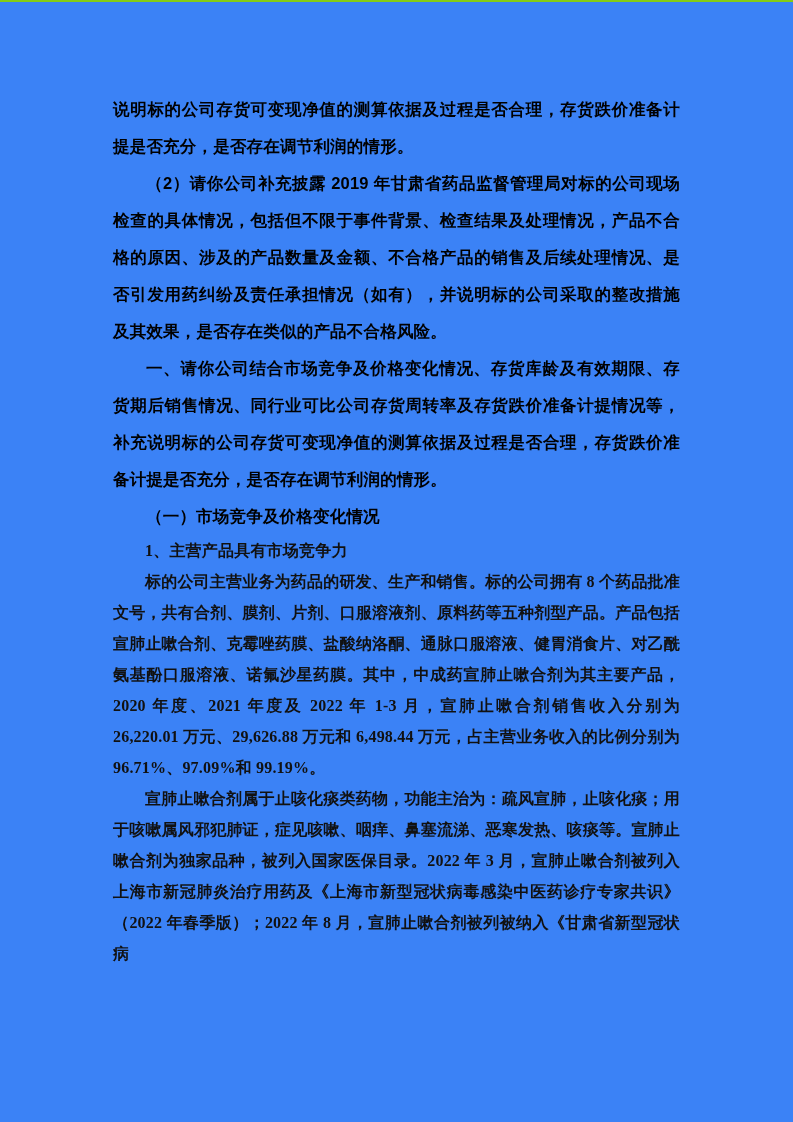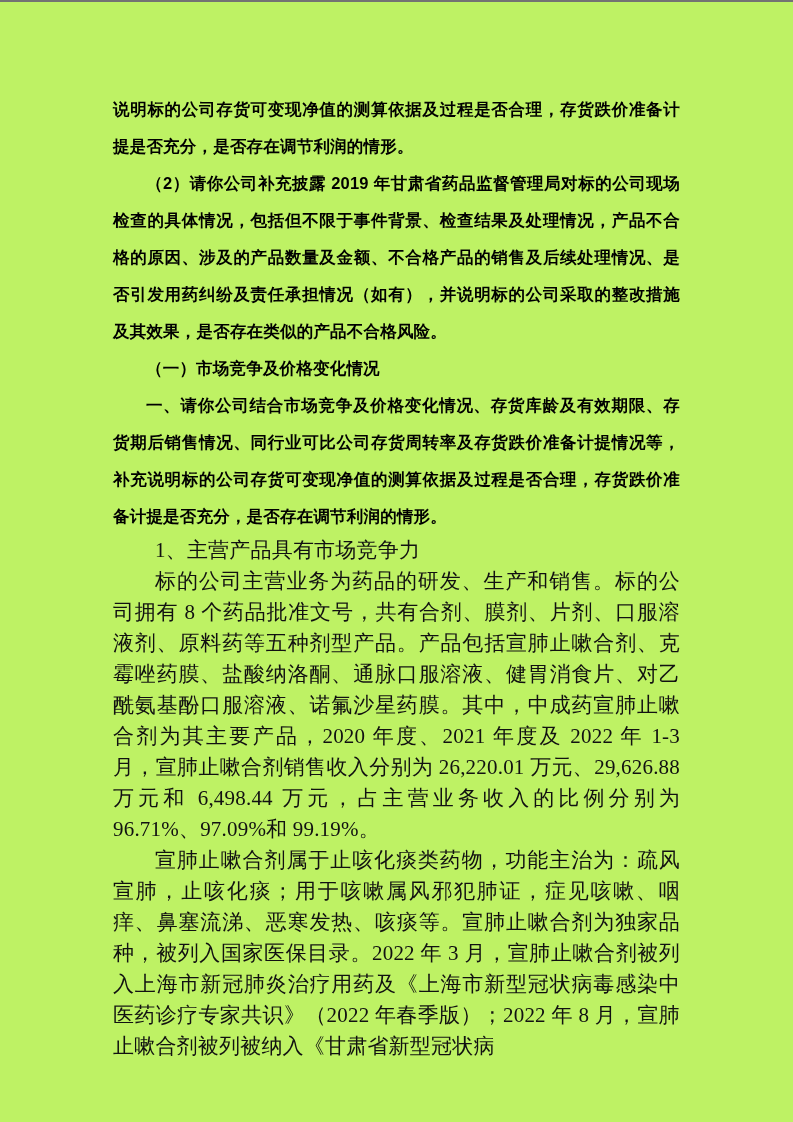--- a/index.html
+++ b/index.html
@@ -4,23 +4,23 @@
 <style>
   html, body {
     margin: 0;
     padding: 0;
     background: #ffffff;
   }
   .page {
     position: relative;
     width: 793px;
     height: 1122px;
-    background: #bef264;
+    background: #3b82f6;
     overflow: hidden;
-    border-top: 2px solid #737373;
+    border-top: 2px solid #84cc16;
     box-sizing: border-box;
     color: #000000;
     padding-left: 48px;
   }
   .content {
     position: absolute;
     top: 89px;
     left: 113px;
     width: 567px;
   }
@@ -32,22 +32,22 @@
   .bold-para {
     font-family: "Liberation Sans", "DejaVu Sans", sans-serif;
     font-weight: bold;
     font-size: 16.5px;
     line-height: 37px;
     letter-spacing: 0.2px;
     color: #000000;
   }
   .serif-para {
     font-family: "Liberation Serif", "DejaVu Serif", serif;
-    font-weight: normal;
-    font-size: 21px;
+    font-weight: bold;
+    font-size: 16px;
     line-height: 31px;
     letter-spacing: 0.2px;
     color: #111111;
   }
   .indent {
     text-indent: 2em;
   }
   .noindent {
     text-indent: 0;
   }
@@ -70,23 +70,23 @@
 
 <div class="page">
   <div class="content">
 
     <p class="bold-para noindent">说明标的公司存货可变现净值的测算依据及过程是否合理，存货跌价准备计提是否充分，是否存在调节利润的情形。</p>
 
     <p class="bold-para indent">（2）请你公司补充披露 2019 年甘肃省药品监督管理局对标的公司现场检查的具体情况，包括但不限于事件背景、检查结果及处理情况，产品不合格的原因、涉及的产品数量及金额、不合格产品的销售及后续处理情况、是否引发用药纠纷及责任承担情况（如有），并说明标的公司采取的整改措施及其效果，是否存在类似的产品不合格风险。</p>
 
 
 
+    <p class="bold-para indent">一、请你公司结合市场竞争及价格变化情况、存货库龄及有效期限、存货期后销售情况、同行业可比公司存货周转率及存货跌价准备计提情况等，补充说明标的公司存货可变现净值的测算依据及过程是否合理，存货跌价准备计提是否充分，是否存在调节利润的情形。</p>
+
     <p class="bold-para indent">（一）市场竞争及价格变化情况</p>
-
-    <p class="bold-para indent">一、请你公司结合市场竞争及价格变化情况、存货库龄及有效期限、存货期后销售情况、同行业可比公司存货周转率及存货跌价准备计提情况等，补充说明标的公司存货可变现净值的测算依据及过程是否合理，存货跌价准备计提是否充分，是否存在调节利润的情形。</p>
 
     <p class="serif-para indent">1、主营产品具有市场竞争力</p>
 
     <p class="serif-para indent gap-sm">标的公司主营业务为药品的研发、生产和销售。标的公司拥有 8 个药品批准文号，共有合剂、膜剂、片剂、口服溶液剂、原料药等五种剂型产品。产品包括宣肺止嗽合剂、克霉唑药膜、盐酸纳洛酮、通脉口服溶液、健胃消食片、对乙酰氨基酚口服溶液、诺氟沙星药膜。其中，中成药宣肺止嗽合剂为其主要产品，2020 年度、2021 年度及 2022 年 1-3 月，宣肺止嗽合剂销售收入分别为 26,220.01 万元、29,626.88 万元和 6,498.44 万元，占主营业务收入的比例分别为 96.71%、97.09%和 99.19%。</p>
 
     <p class="serif-para indent gap-sm">宣肺止嗽合剂属于止咳化痰类药物，功能主治为：疏风宣肺，止咳化痰；用于咳嗽属风邪犯肺证，症见咳嗽、咽痒、鼻塞流涕、恶寒发热、咳痰等。宣肺止嗽合剂为独家品种，被列入国家医保目录。2022 年 3 月，宣肺止嗽合剂被列入上海市新冠肺炎治疗用药及《上海市新型冠状病毒感染中医药诊疗专家共识》（2022 年春季版）；2022 年 8 月，宣肺止嗽合剂被列被纳入《甘肃省新型冠状病</p>
 
   </div>
 
 </div>

